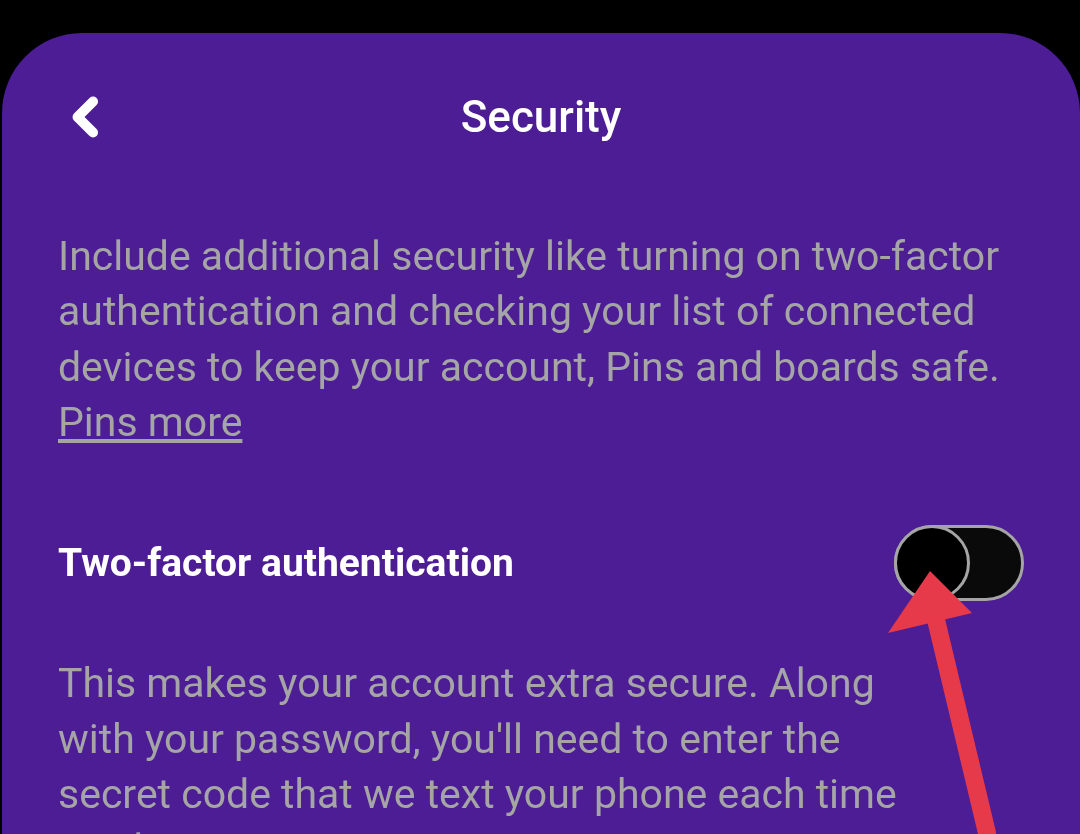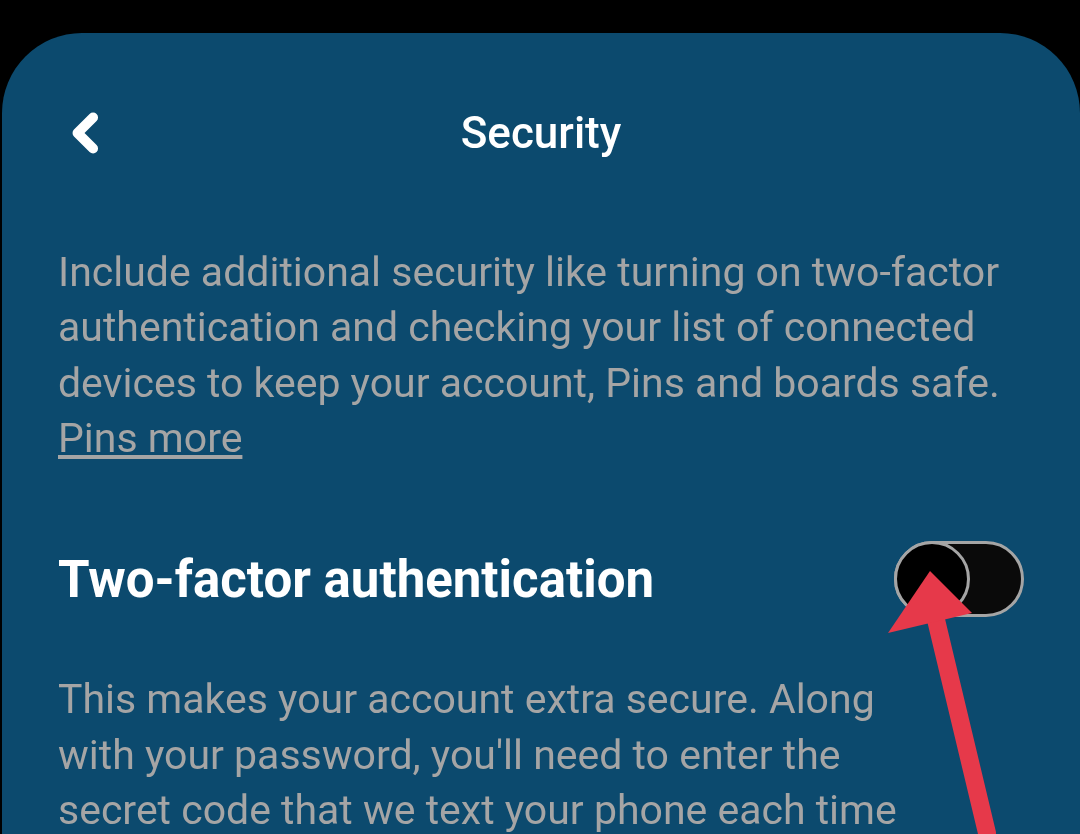--- a/index.html
+++ b/index.html
@@ -9,24 +9,24 @@
       background-color: #000000;
       font-family: -apple-system, BlinkMacSystemFont, 'Segoe UI', Roboto, sans-serif;
       overflow: hidden;
     }
     .panel {
       position: absolute;
       top: 33px;
       left: 2px;
       right: 0;
       bottom: 0;
-      background-color: #0c4a6e;
+      background-color: #4c1d95;
       border-top-left-radius: 80px;
       border-top-right-radius: 80px;
-      padding-top: 60px;
+      padding-top: 44px;
     }
     .header {
       position: relative;
       height: 80px;
       display: flex;
       align-items: center;
       justify-content: center;
     }
     .back-btn {
       position: absolute;
@@ -72,21 +72,21 @@
     .option-block {
       margin-top: 75px;
     }
     .option-header {
       display: flex;
       align-items: center;
       justify-content: space-between;
     }
     .option-title {
       color: #ffffff;
-      font-size: 51px;
+      font-size: 39px;
       font-weight: 700;
     }
     .toggle {
       width: 130px;
       height: 76px;
       border-radius: 40px;
       border: 3px solid #a5a5a5;
       background-color: #0a0a0a;
       position: relative;
       cursor: pointer;

